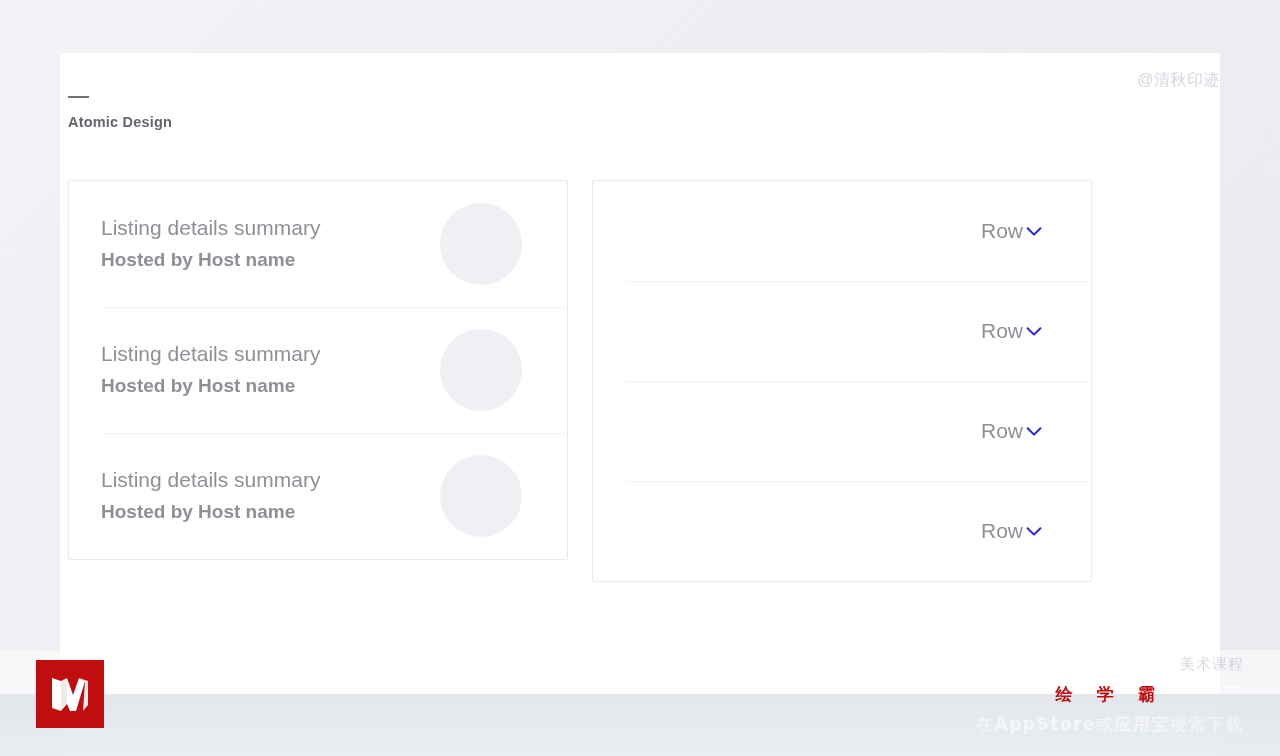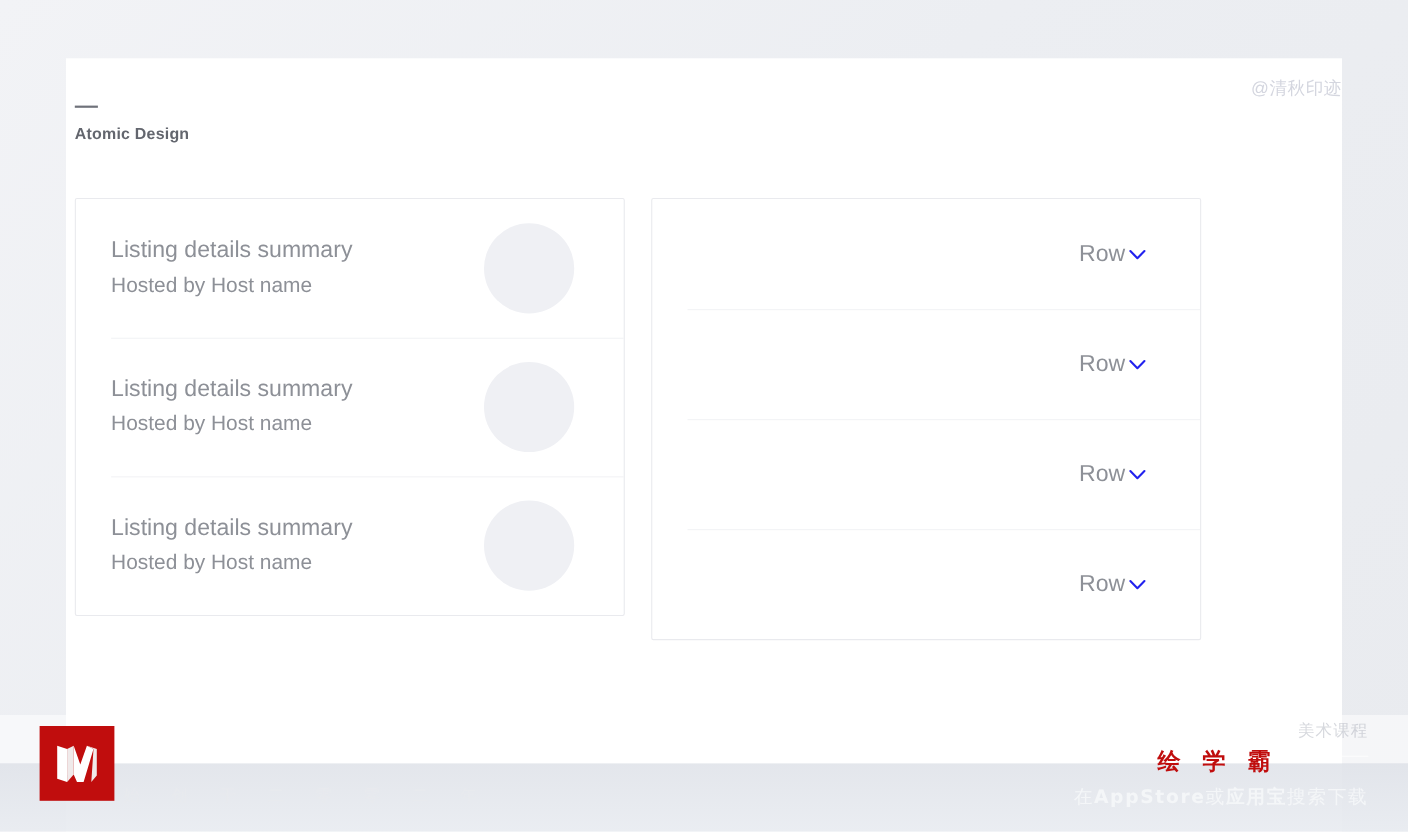--- a/index.html
+++ b/index.html
@@ -105,21 +105,21 @@
     font-size: 21px;
     color: #8d9097;
     line-height: 1.35;
     font-weight: 400;
   }
   .listing-sub {
     font-size: 19px;
     color: #8d9097;
     line-height: 1.45;
     margin-top: 4px;
-    font-weight: 400;
+    font-weight: 700;
   }
   .avatar {
     flex: 0 0 auto;
     width: 82px;
     height: 82px;
     border-radius: 50%;
     background: #eff0f4;
     margin-right: 45px;
   }
 
@@ -219,25 +219,25 @@
     font-size: 15px;
     color: rgba(150,155,168,0.38);
     letter-spacing: 1px;
     font-family: "DejaVu Sans", sans-serif;
     white-space: nowrap;
   }
   #wm-brand {
     position: absolute;
     right: 118px;
     bottom: 50px;
-    font-size: 21px;
+    font-size: 17px;
     font-weight: bold;
     color: #c00d0d;
     letter-spacing: 7px;
-    font-family: Liberation Sans, sans-serif;
+    font-family: Liberation Mono, monospace;
     white-space: nowrap;
   }
   #wm-appstore {
     position: absolute;
     right: 36px;
     bottom: 20px;
     font-size: 17px;
     color: #f4f6f8;
     letter-spacing: 1.5px;
     font-family: "DejaVu Sans", sans-serif;

